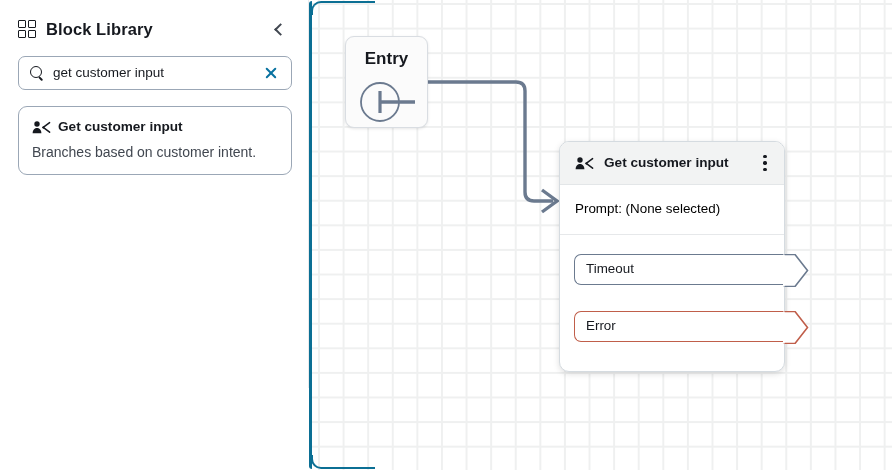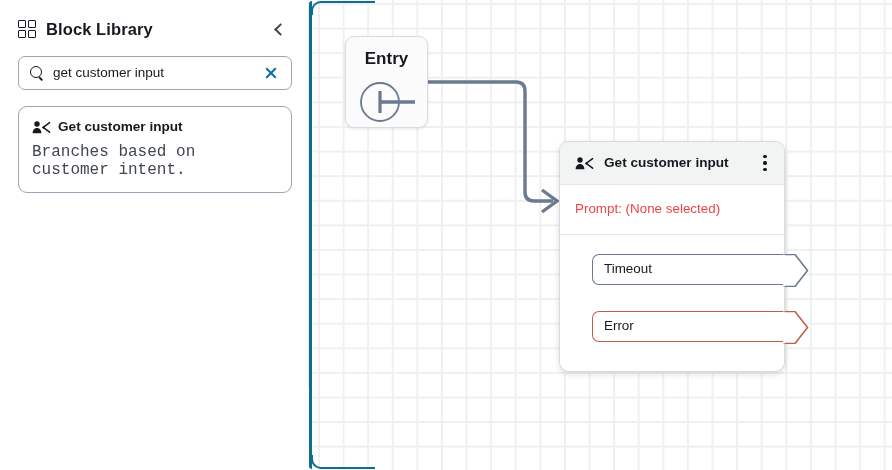--- a/index.html
+++ b/index.html
@@ -149,24 +149,23 @@
     gap: 7px;
     margin-bottom: 7px;
   }
   .rc-title {
     font-size: 13.6px;
     font-weight: bold;
     color: #16191f;
     line-height: 18px;
   }
   .rc-desc {
-    font-size: 16px;
+    font-size: 14px;
     color: #414750;
     line-height: 18px;
-    font-family: Liberation Mono, monospace;
   }
   .person-branch-icon { flex: 0 0 auto; display:block; }
 
   
   .canvas {
     position: relative;
     flex: 1 1 auto;
     height: 470px;
     background-color: #ffffff;
     background-image:
@@ -280,31 +279,31 @@
     border-radius: 50%;
     background: #16191f;
     display: block;
   }
   .gci-body {
     padding: 15px 15px 16px 15px;
     border-bottom: 1px solid #e6e8ea;
   }
   .gci-prompt {
     font-size: 13.4px;
-    color: #ef4444;
+    color: #000000;
     line-height: 18px;
   }
   .branches {
     padding: 10px 0 13px 0;
   }
   .branch-row {
     position: relative;
     height: 48px;
     margin: 0 0 9px 0;
-    padding-left: 32px;
+    padding-left: 14px;
     display: flex;
     align-items: center;
     cursor: pointer;
     text-align: right;
   }
   .branch-row:last-child { margin-bottom: 8px; }
   .branch-pill {
     position: relative;
     flex: 1 1 auto;
     height: 31px;

